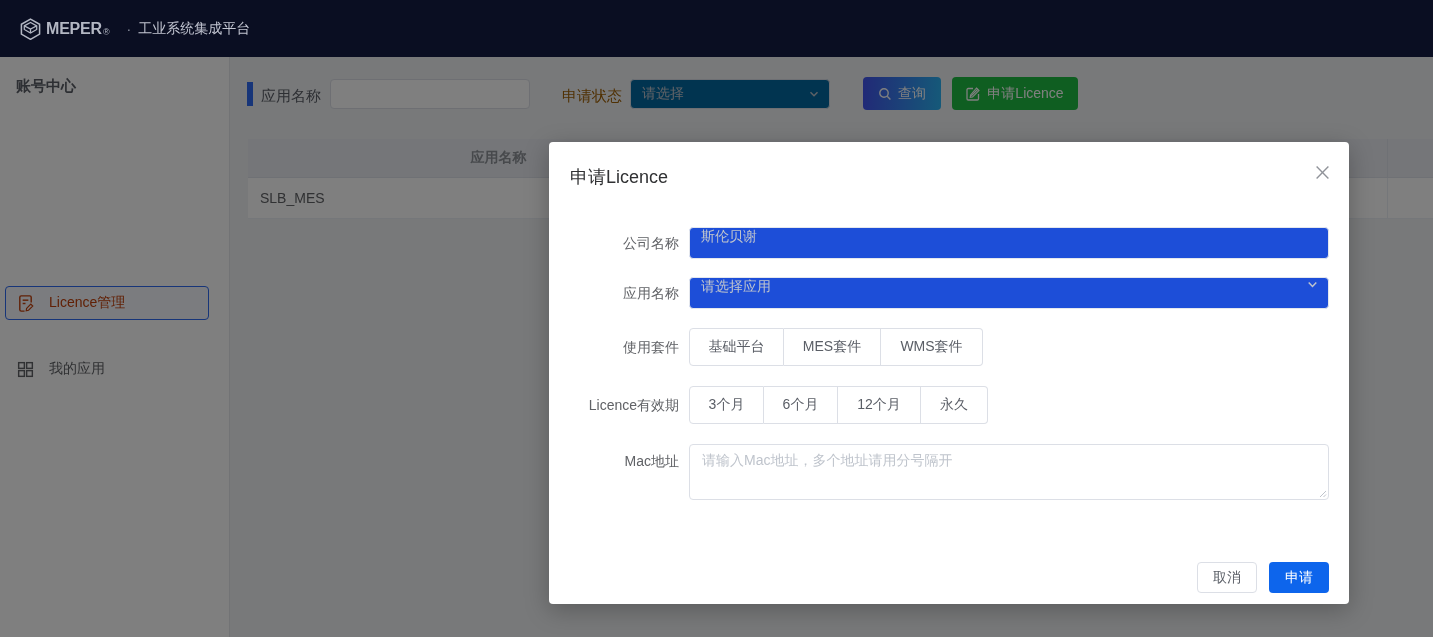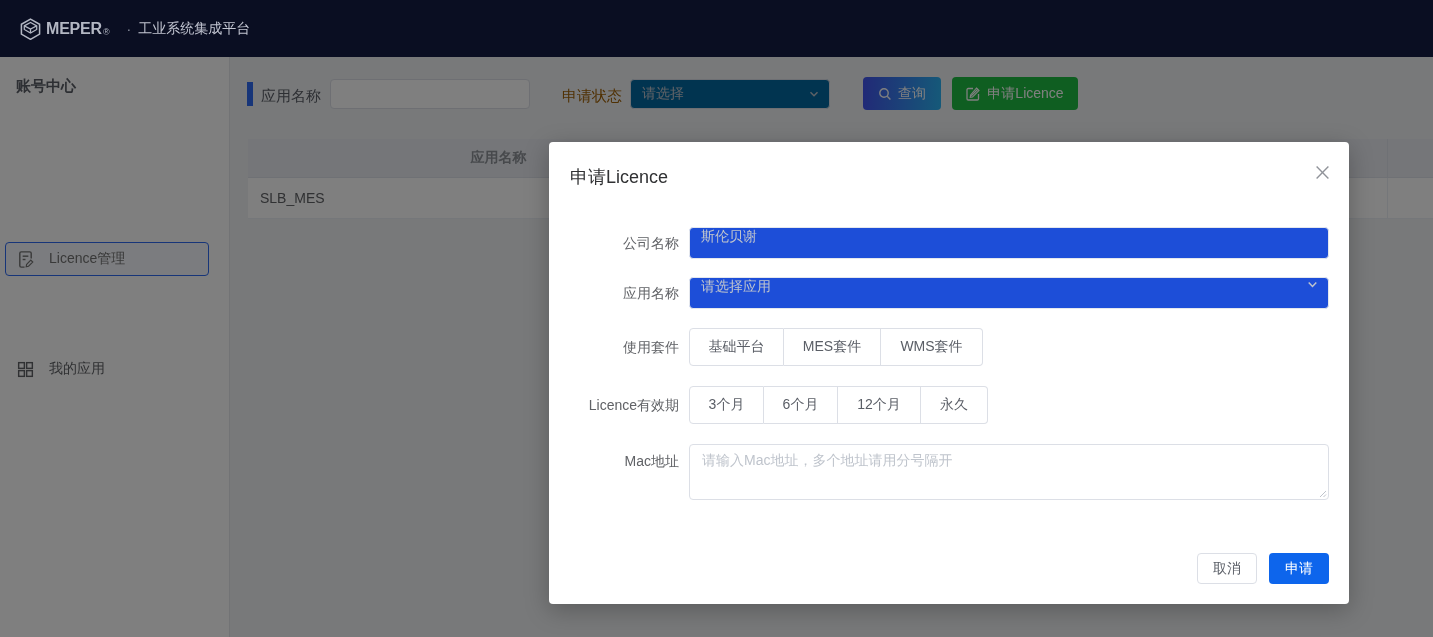--- a/index.html
+++ b/index.html
@@ -14,21 +14,21 @@
   .brand-reg { font-size:9px; color:#B3B7C3; margin-left:1px; margin-top:7px; }
   .nav-dot { color:#8A8F9E; margin-left:17px; font-size:14px; }
   .nav-title { color:#C2C5D1; font-size:14px; margin-left:7px; letter-spacing:0; }
 
   
   .sidebar { position:absolute; left:0; top:57px; width:230px; height:580px; background:#FFFFFF; border-right:1px solid #E4E7EB; z-index:1; }
   .sb-header { position:absolute; left:16px; top:20px; font-size:15px; font-weight:bold; color:#5A5E66; }
   .sb-item { position:absolute; left:5px; width:204px; height:34px; display:flex; align-items:center; color:#606266; border:1px solid transparent; border-radius:4px; }
   .sb-item .sb-icon { margin-left:9px; width:20px; height:20px; display:flex; align-items:center; justify-content:center; }
   .sb-item .sb-label { margin-left:14px; font-size:14px; }
-  .sb-item.active { border-color:#2E6BF2; background:rgba(46,107,242,0.04); color:#737373; }
+  .sb-item.active { border-color:#2E6BF2; background:rgba(46,107,242,0.04); color:#c2410c;margin-top:44px; }
 
   
   .main { position:absolute; left:230px; top:57px; width:1203px; height:580px; background:#F0F2F5; }
   .filter-row { position:absolute; left:0; top:0; width:100%; height:55px; }
   .v-bar { position:absolute; left:17px; top:25px; width:6px; height:24px; background:#2E6BF2; }
   .f-label1 { position:absolute; left:31px; top:30px; font-size:15px; color:#5A5E66; }
   .f-input { position:absolute; left:100px; top:22px; width:200px; height:30px; background:#FFFFFF; border:1px solid #DCDFE6; border-radius:4px; font-size:14px; color:#606266; padding:0 10px; outline:none; }
   .f-label2 { position:absolute; left:332px; top:30px; font-size:15px; color:#a16207; }
   .f-select { position:absolute; left:400px; top:22px; width:200px; height:30px; background:#0369a1; border:1px solid #DCDFE6; border-radius:4px; display:flex; align-items:center; }
   .f-select .ph { margin-left:11px; color:#BFC4CC; font-size:14px; flex:1; }
@@ -67,21 +67,21 @@
   .dis-input .chev { margin-right:9px; color:#BFC4CC; display:flex; }
   .radio-group { display:inline-flex; }
   .radio-btn { height:38px; border:1px solid #DCDFE6; border-left:none; background:#FFFFFF; display:flex; align-items:center; justify-content:center; font-size:14px; color:#5A5E66; cursor:pointer; }
   .radio-btn:first-child { border-left:1px solid #DCDFE6; border-radius:4px 0 0 4px; }
   .radio-btn:last-child { border-radius:0 4px 4px 0; }
   .g1 .radio-btn:nth-child(1){ width:95px; } .g1 .radio-btn:nth-child(2){ width:97px; } .g1 .radio-btn:nth-child(3){ width:102px; }
   .g2 .radio-btn:nth-child(1){ width:75px; } .g2 .radio-btn:nth-child(2){ width:74px; } .g2 .radio-btn:nth-child(3){ width:83px; } .g2 .radio-btn:nth-child(4){ width:67px; }
   .mac-area { position:relative; width:640px; height:56px; background:#FFFFFF; border:1px solid #DCDFE6; border-radius:4px; }
   .mac-area .ph { position:absolute; left:12px; top:7px; font-size:14px; color:#BFC4CC; }
   .grip { position:absolute; right:1px; bottom:1px; width:9px; height:9px; }
-  .dlg-footer { position:absolute; right:20px; top:411px; display:flex; gap:12px;padding-left:36px; }
+  .dlg-footer { position:absolute; right:20px; top:420px; display:flex; gap:12px;padding-left:36px; }
   .btn-cancel { width:60px; height:31px; background:#FFFFFF; border:1px solid #DCDFE6; border-radius:4px; color:#5A5E66; font-size:14px; display:flex; align-items:center; justify-content:center; cursor:pointer; }
   .btn-submit { width:60px; height:31px; background:#0D65EC; border:none; border-radius:4px; color:#FFFFFF; font-size:14px; display:flex; align-items:center; justify-content:center; cursor:pointer; }
 </style>
 </head>
 <body>
 
 <header class="navbar">
   <div class="brand">
     <svg width="23" height="22" viewBox="0 0 24 23" fill="none" stroke="#B3B7C3" stroke-width="1.6">
       <path d="M12 1.2 L21.5 6.6 L21.5 16.9 L12 22.3 L2.5 16.9 L2.5 6.6 Z"></path>

